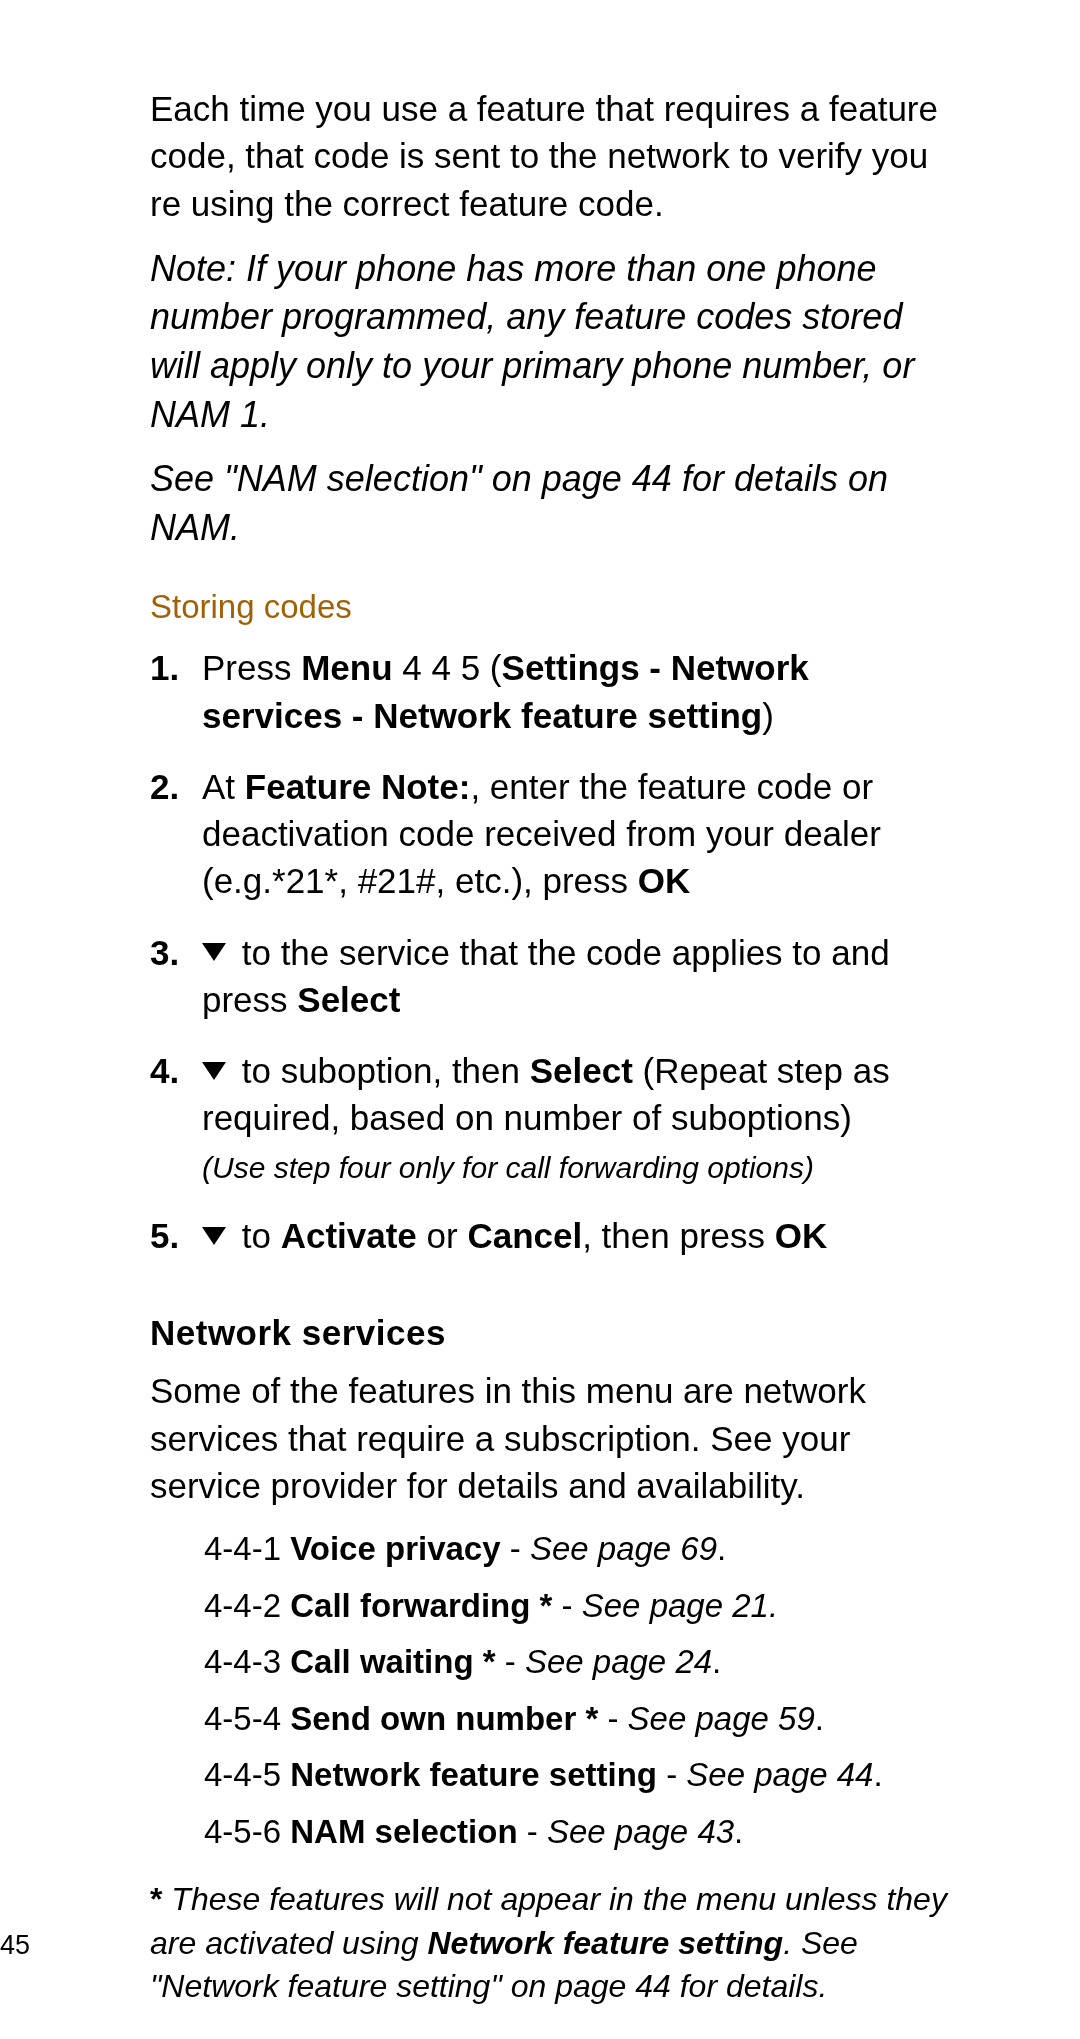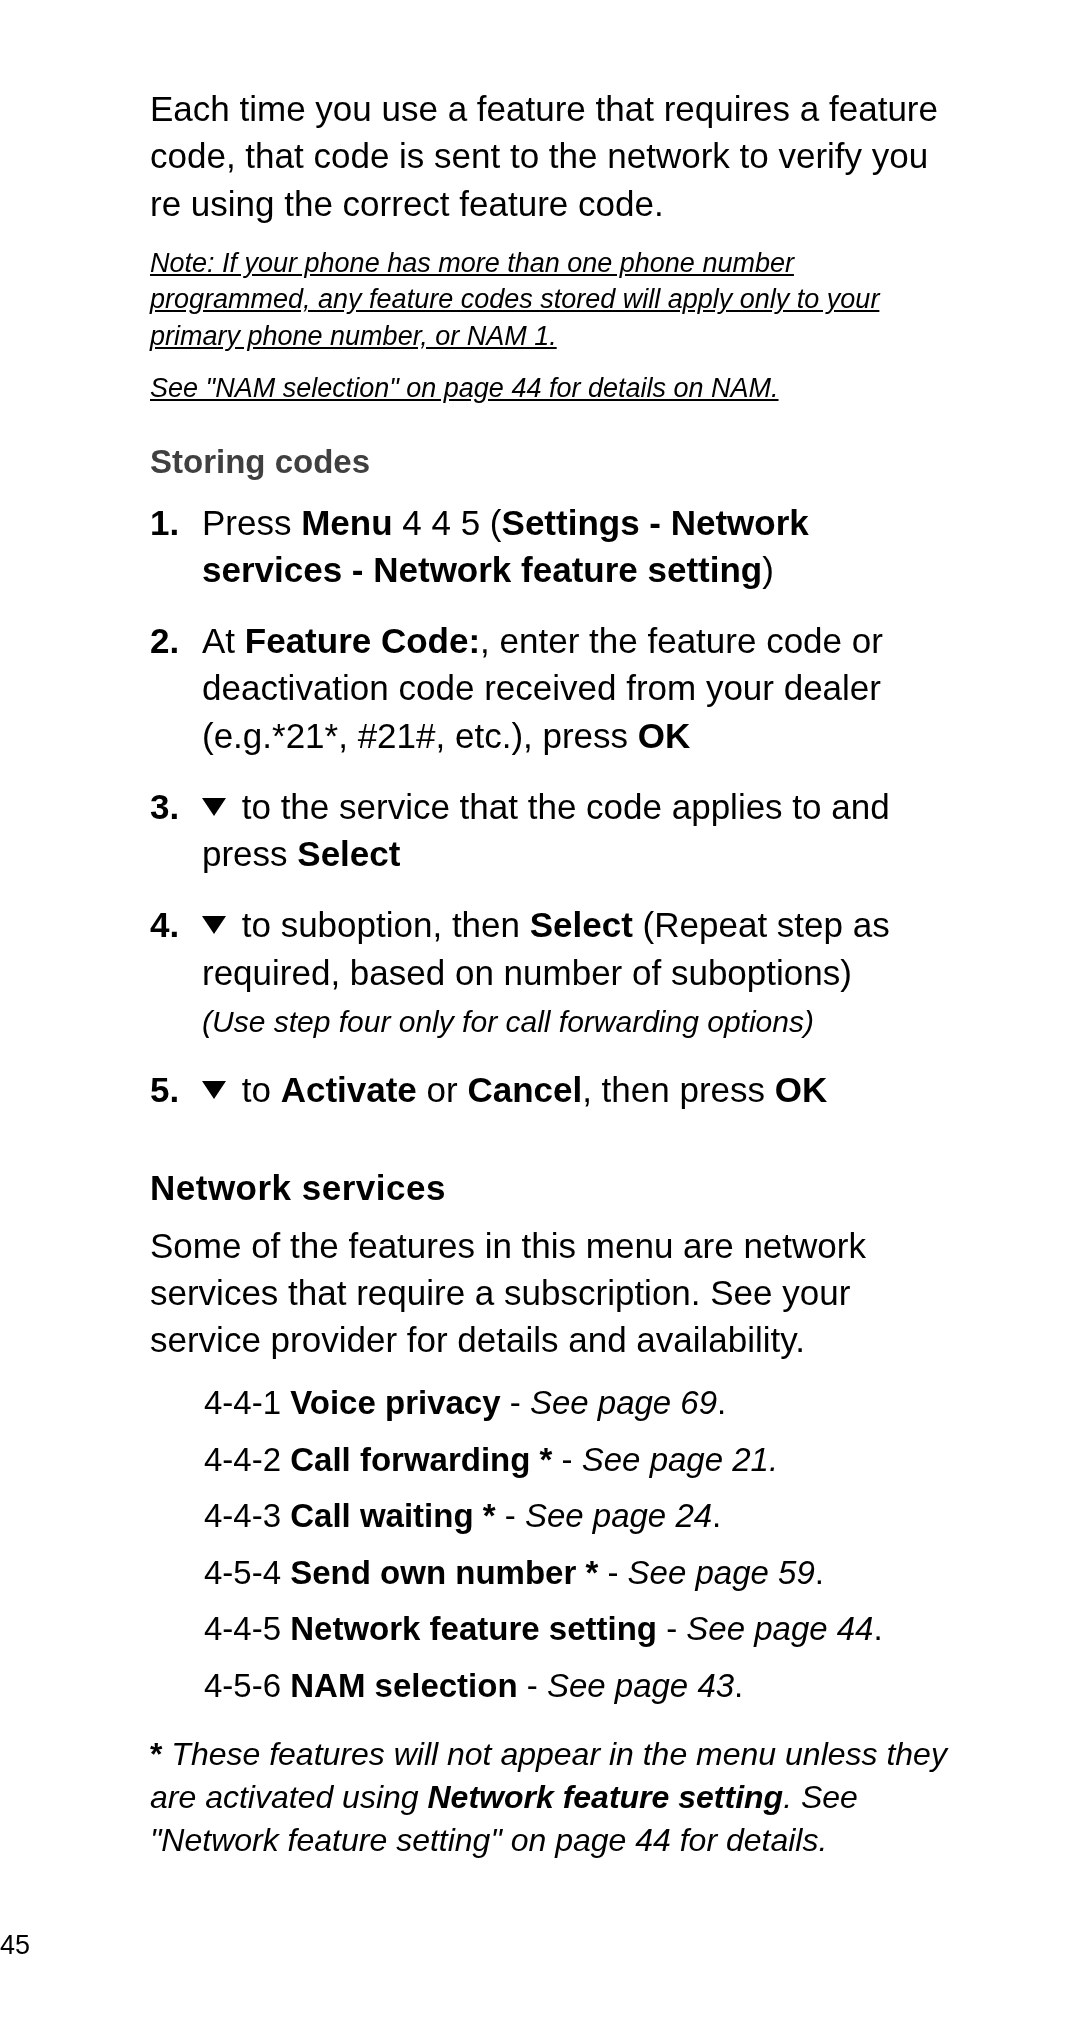--- a/index.html
+++ b/index.html
@@ -18,30 +18,29 @@
   .content {
     padding: 85px 124px 0 150px;
   }
   p { margin: 0; }
   .body-text {
     font-size: 35px;
     line-height: 1.35;
     margin-bottom: 18px;
   }
   .note-text {
-    font-size: 27px;
+    font-size: 36px;
     font-style: italic;
     line-height: 1.35;
     margin-bottom: 16px;
-    text-decoration: underline;
   }
   .subhead {
     font-size: 33px;
-    font-weight: bold;
-    color: #404040;
+    font-weight: normal;
+    color: #a16207;
     margin-top: 36px;
     margin-bottom: 10px;
     font-family: Arial, Helvetica, sans-serif;
   }
   .heading {
     font-size: 35px;
     font-weight: 900;
     letter-spacing: 0.5px;
     margin-top: 54px;
     margin-bottom: 14px;
@@ -131,21 +130,21 @@
     <li>
       <span class="num">1.</span>
       <span class="step-body">
         <span>Press</span><span class="b"> Menu </span><span>4 4 5 (</span><span class="b">Settings - Network services - Network feature setting</span><span>)</span>
       </span>
     </li>
 
     <li>
       <span class="num">2.</span>
       <span class="step-body">
-        <span>At </span><span class="b">Feature Code:</span><span>, enter the feature code or deactivation code received from your dealer (e.g.*21*, #21#, etc.), press</span><span class="b"> OK</span>
+        <span>At </span><span class="b">Feature Note:</span><span>, enter the feature code or deactivation code received from your dealer (e.g.*21*, #21#, etc.), press</span><span class="b"> OK</span>
       </span>
     </li>
 
     <li>
       <span class="num">3.</span>
       <span class="step-body">
         <span class="tri"></span><span> to the service that the code applies to and press </span><span class="b">Select</span>
       </span>
     </li>
 

